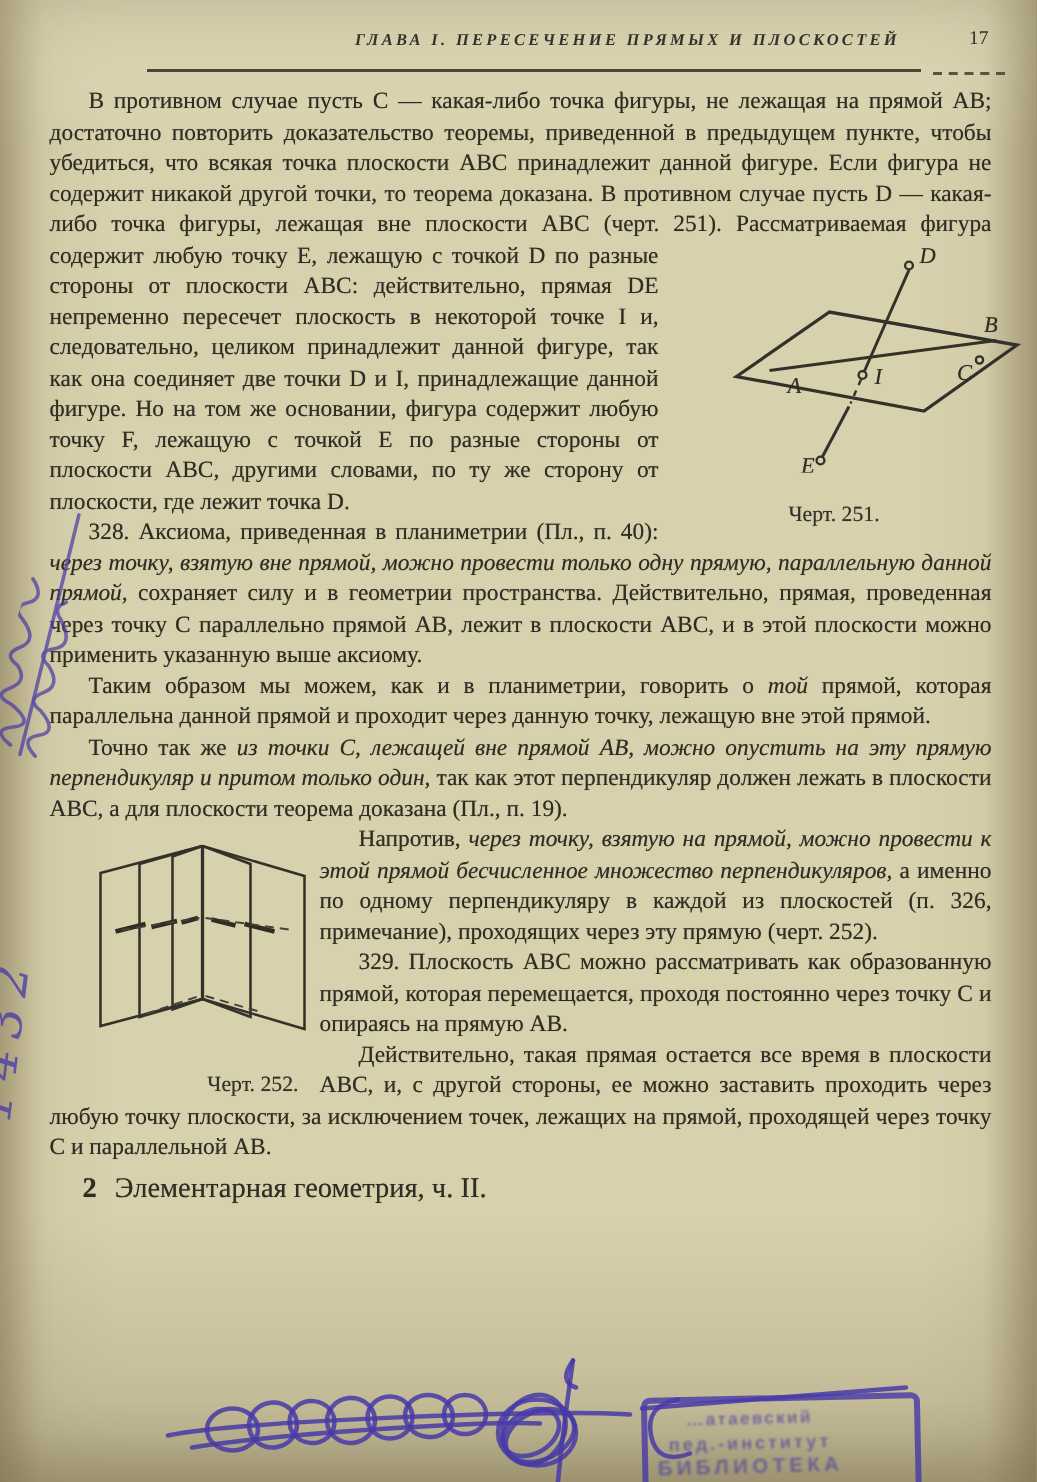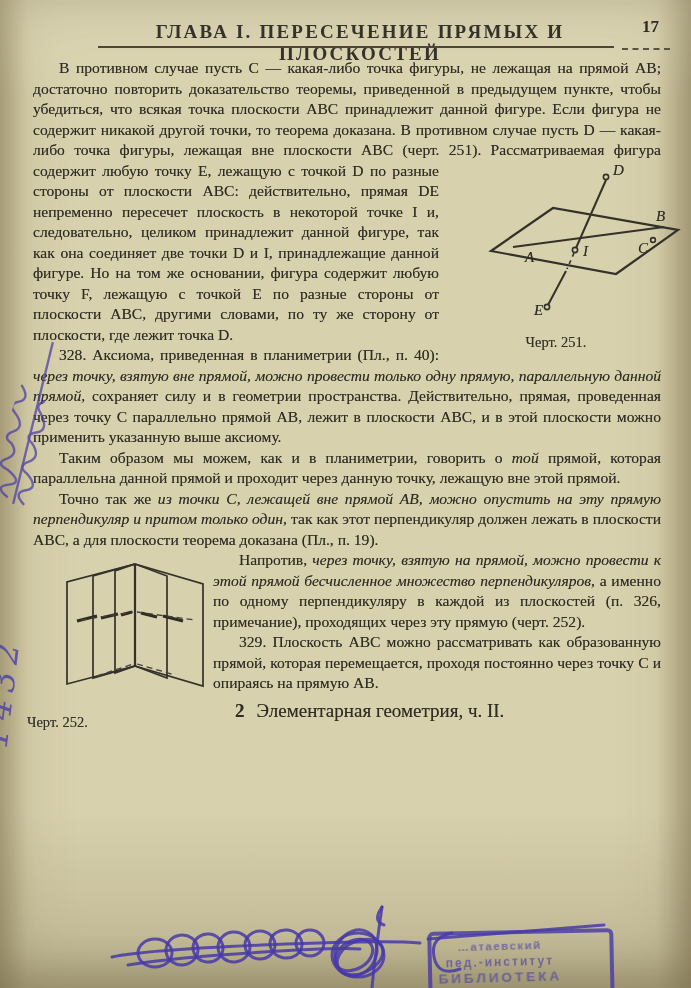--- a/index.html
+++ b/index.html
@@ -4,34 +4,34 @@
 <style>
   html,body{margin:0;padding:0;background:#8a8268;}
   .page{position:relative;width:691px;height:988px;overflow:hidden;
     background:
       linear-gradient(180deg, rgba(255,252,230,.22), rgba(0,0,0,0) 10%, rgba(0,0,0,0) 82%, rgba(80,66,34,.20)),
       linear-gradient(90deg, rgba(120,100,60,.25), rgba(0,0,0,0) 4%, rgba(0,0,0,0) 95%, rgba(110,92,55,.28)),
       #d8d1ad;
     box-shadow: inset 0 0 70px rgba(95,82,48,.30), inset 0 -18px 34px rgba(80,68,40,.22);
     font-family:"Liberation Serif", serif; color:#2f2c24;}
   
-  .hdr-chapter{position:absolute;top:21px;left:120px;width:480px;text-align:center;
-    font-size:19px;font-weight:bold;letter-spacing:2.2px;color:#35322a;}
-  .hdr-page{position:absolute;top:17px;right:32px;font-size:17px;font-weight:bold;}
+  .hdr-chapter{position:absolute;top:21px;left:120px;width:480px;text-align:right;
+    font-size:11px;font-weight:bold;letter-spacing:2.2px;color:#35322a;font-style:italic;}
+  .hdr-page{position:absolute;top:17px;right:32px;font-size:13px;font-weight:normal;}
   .hdr-rule{position:absolute;top:46px;left:98px;width:516px;height:0;border-top:2px solid #4d473a;}
   .hdr-rule2{position:absolute;top:48px;left:622px;width:48px;height:0;border-top:2px dashed #5a5344;}
   
   .body-text{position:absolute;top:58px;left:33px;right:30px;
     font-size:15.6px;line-height:20.5px;text-align:justify;
     text-shadow:0 0 .5px rgba(47,44,37,.55);}
   .para{margin:0;text-indent:26px;}
   .para em{font-style:italic;}
   
   .fig251{float:right;width:210px;margin:2px 0 2px 12px;text-align:center;}
-  .fig252{float:left;width:172px;margin:4px 14px 0 -6px;text-align:left;}
+  .fig252{float:left;width:172px;margin:4px 14px 0 -6px;text-align:right;}
   .fig-caption{font-size:14.5px;text-indent:0;display:block;margin-top:12px;color:#34312a;}
   .fig252 .fig-caption{margin-top:4px;}
   svg text{font-family:"Liberation Serif", serif;font-style:italic;font-size:15px;fill:#2f2c24;}
   
   .footnote{margin-top:7px;font-size:19px;text-indent:22px;}
   .footnote b{margin-right:12px;}
   .margin-scribble{position:absolute;left:-46px;top:394px;transform:rotate(-72deg);opacity:.85;}
   .margin-number{position:absolute;left:-16px;top:608px;height:140px;
     writing-mode:vertical-rl;transform:rotate(187deg);
     font-family:"DejaVu Serif",serif;font-style:italic;font-size:33px;letter-spacing:7px;
@@ -107,20 +107,21 @@
             <path d="M28,66 L80,58"></path>
             <path d="M84,58 L142,66"></path>
             <path d="M44,122 L80,110"></path>
             <path d="M84,110 L122,121"></path>
           </g>
         </svg>
         <span class="fig-caption">Черт. 252.</span>
       </span><span>Напротив, </span><em>через точку, взятую на прямой, можно провести к этой прямой бесчисленное множество перпендикуляров</em><span>, а именно по одному перпендикуляру в каждой из плоскостей (п. 326, примечание), проходящих через эту прямую (черт. 252).</span></p>
 
     <p class="para">329. Плоскость ABC можно рассматривать как образованную прямой, которая перемещается, проходя постоянно через точку C и опираясь на прямую AB.</p>
+    <p class="para">Действительно, такая прямая остается все время в плоскости ABC, и, с другой стороны, ее можно заставить проходить через любую точку плоскости, за исключением точек, лежащих на прямой, проходящей через точку C и параллельной AB.</p>
 
     <div class="footnote"><b>2</b><span>Элементарная геометрия, ч. II.</span></div>
   </div>
 
   <svg class="margin-scribble" width="170" height="60" viewBox="0 0 170 60">
     <g fill="none" stroke="rgba(75,61,166,.85)" stroke-width="2.4" stroke-linecap="round">
       <path d="M6,22 q6,-16 12,-2 t14,-6 q2,-14 10,-4 t16,0 q4,-12 12,-2 t18,-4 q6,-10 12,0 t16,-2"></path>
       <path d="M4,40 q8,-14 14,-2 t16,-4 q4,-12 12,-2 t18,-2 q6,-12 12,0 t20,-2 q6,-8 12,0"></path>
       <path d="M2,30 L166,18"></path>
     </g>

